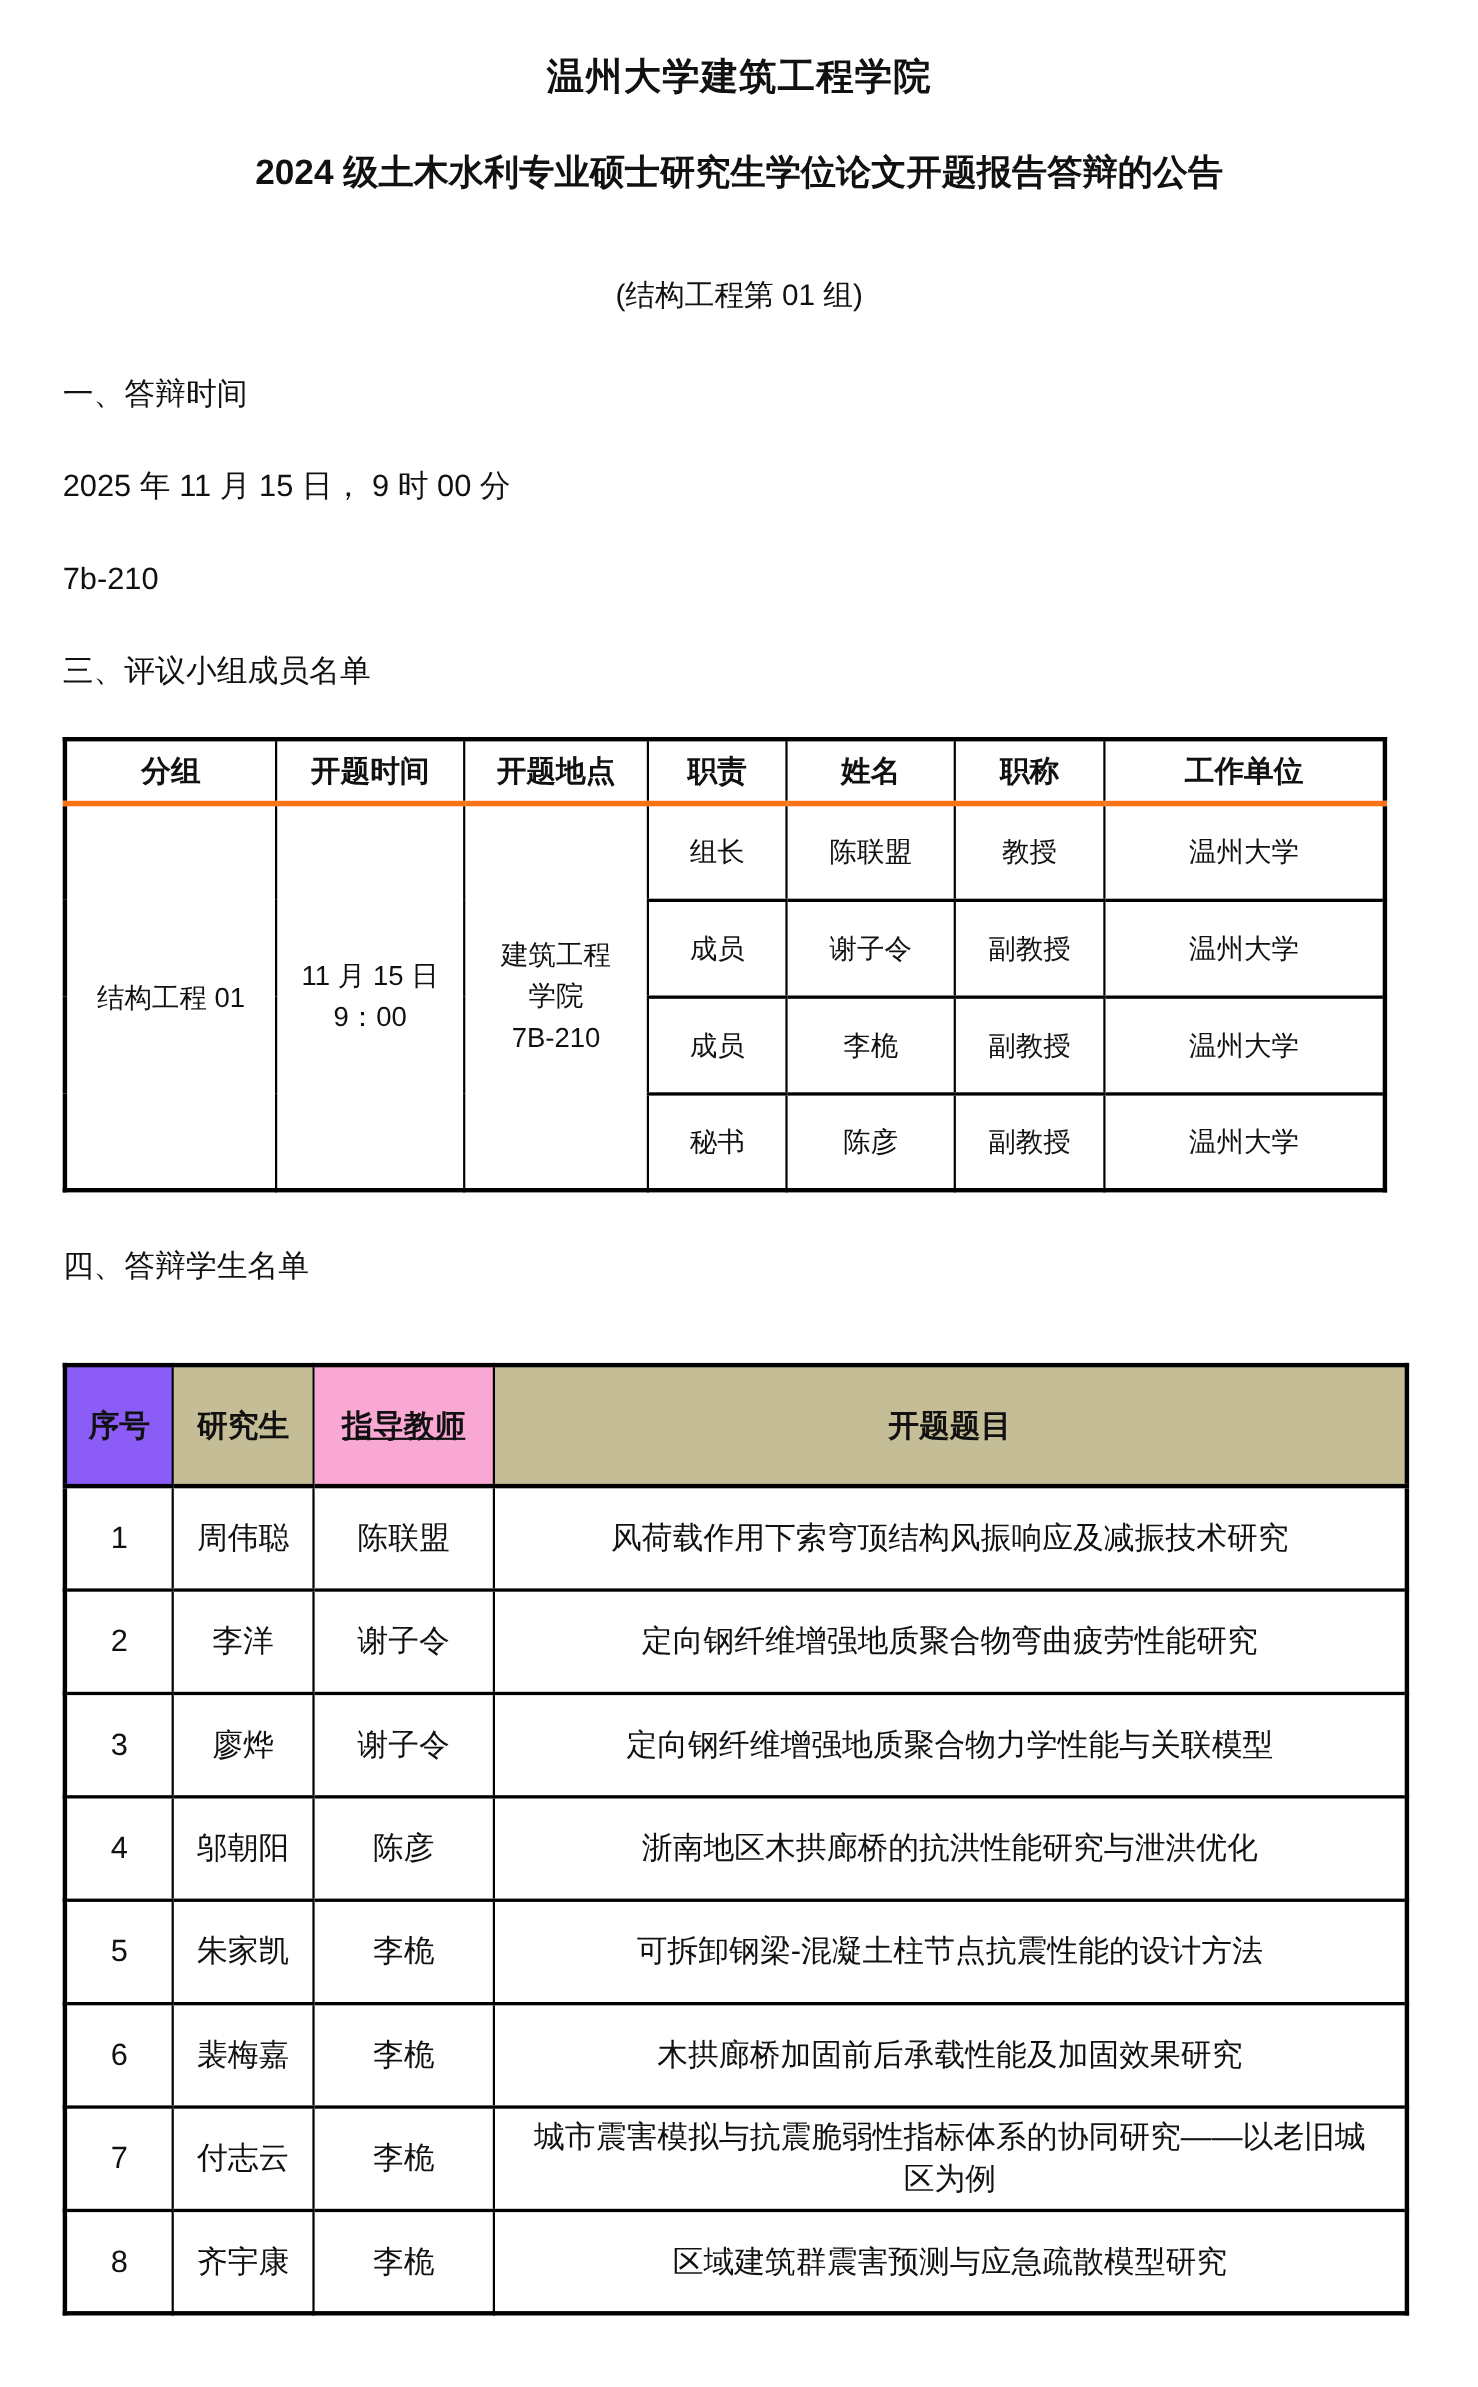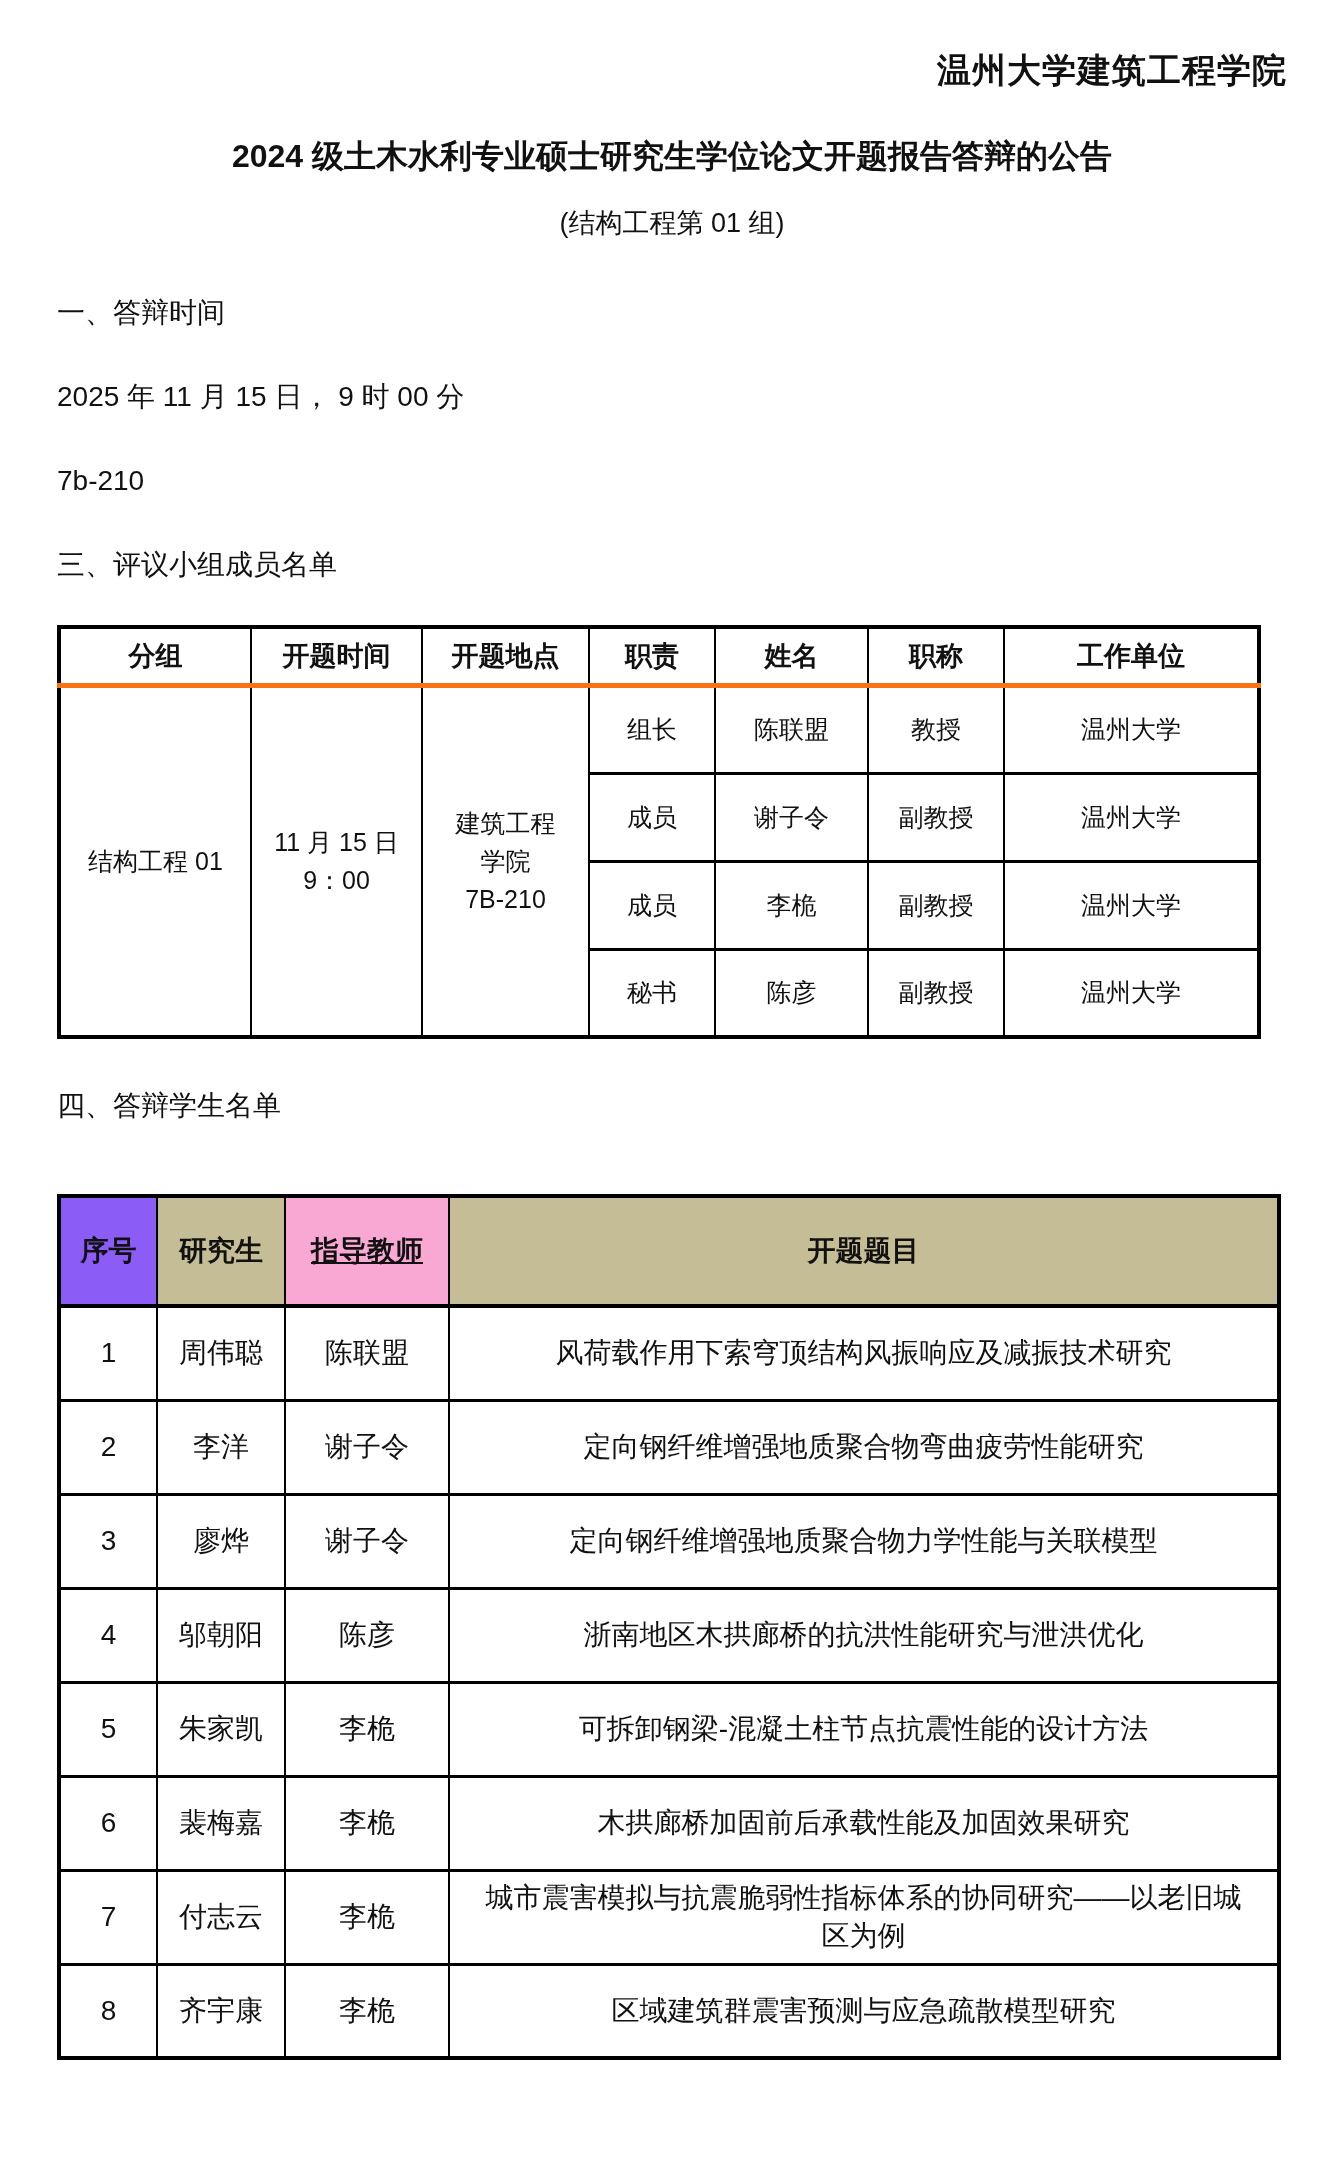--- a/index.html
+++ b/index.html
@@ -14,28 +14,28 @@
     margin: 0 auto;
     background: #ffffff;
     color: #111111;
     font-family: "Liberation Sans", sans-serif;
     box-sizing: border-box;
     padding: 52px 57px 0 57px;
     overflow: hidden;
   }
   .doc-title {
     margin: 0 0 50px 0;
-    text-align: right;
+    text-align: center;
     font-size: 34px;
     font-weight: 700;
     line-height: 36px;
     letter-spacing: 1px;
   }
   .doc-subtitle {
-    margin: 0 0 31px 0;
+    margin: 0 0 76px 0;
     text-align: center;
     font-size: 32px;
     font-weight: 700;
     line-height: 36px;
   }
   .doc-groupline {
     margin: 0 0 56px 0;
     text-align: center;
     font-size: 27px;
     font-weight: 400;

